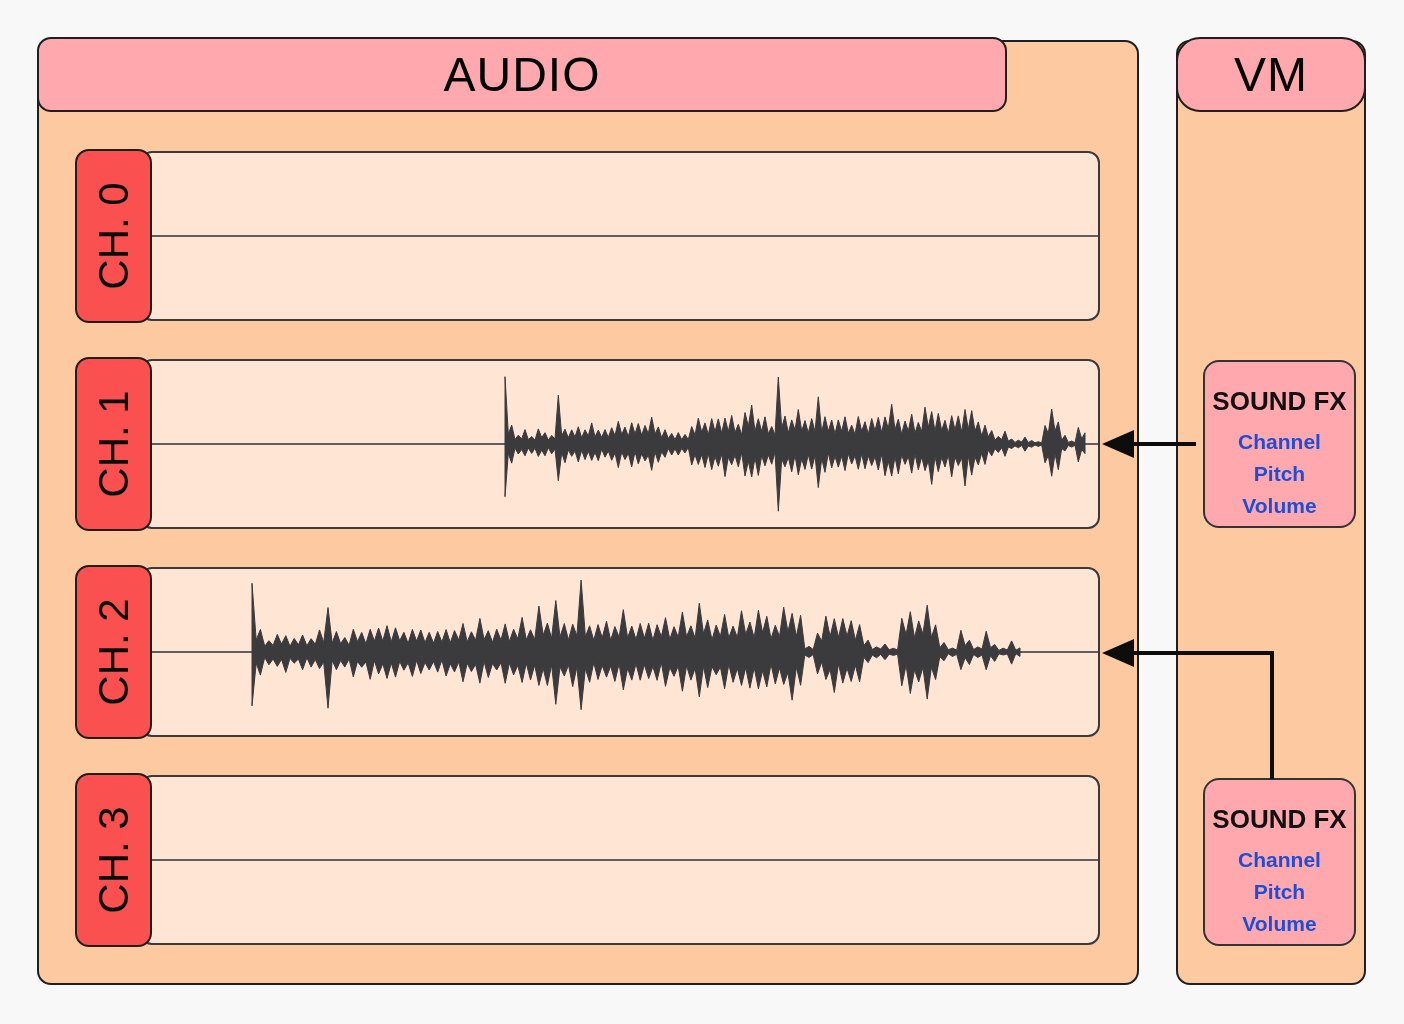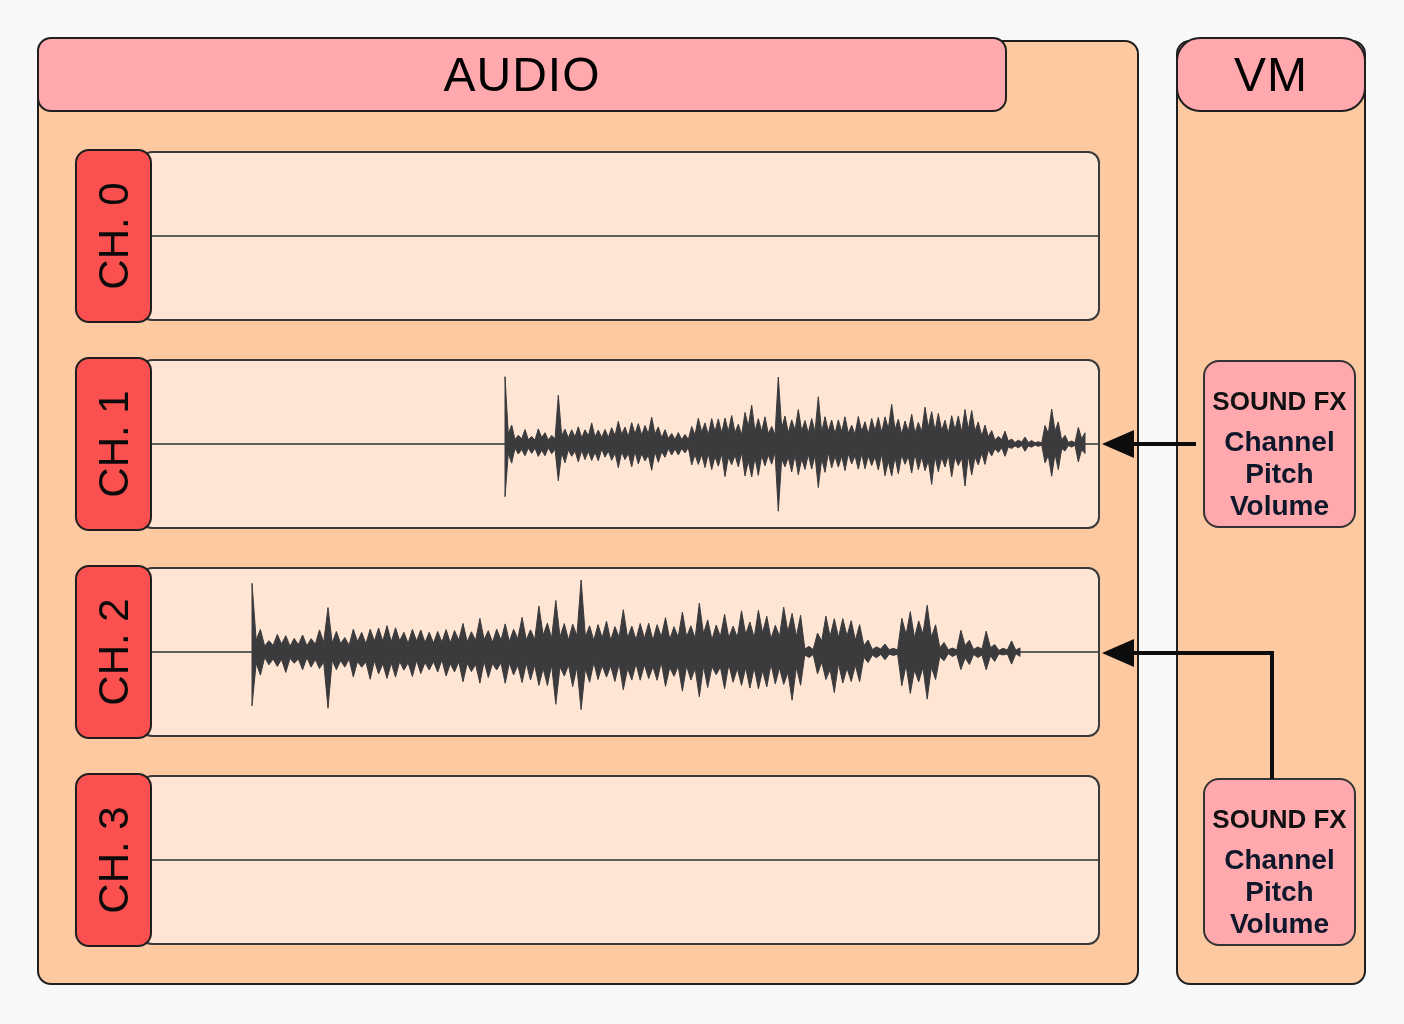--- a/index.html
+++ b/index.html
@@ -66,21 +66,21 @@
     border:2px solid #333;
     border-radius:16px;
     text-align:center;
     padding-top:24px;
     z-index:4;
     margin-left:8px;
   }
   .sfx1{top:360px;}
   .sfx2{top:778px;}
   .sfx-title{font-size:26px;font-weight:bold;color:#111;margin-bottom:9px;}
-  .sfx-param{font-size:28px;font-weight:bold;color:#0f172a;line-height:32px;}
+  .sfx-param{font-size:21px;font-weight:bold;color:#1d4ed8;line-height:32px;}
   
   #arrows{left:0;top:0;width:1404px;height:1024px;pointer-events:none;z-index:5;}
 </style>
 </head>
 <body>
 
 <div class="abs panel-body" id="audio-body"></div>
 <div class="abs panel-header" id="audio-header">
   <span>AUDIO</span>
 </div>

